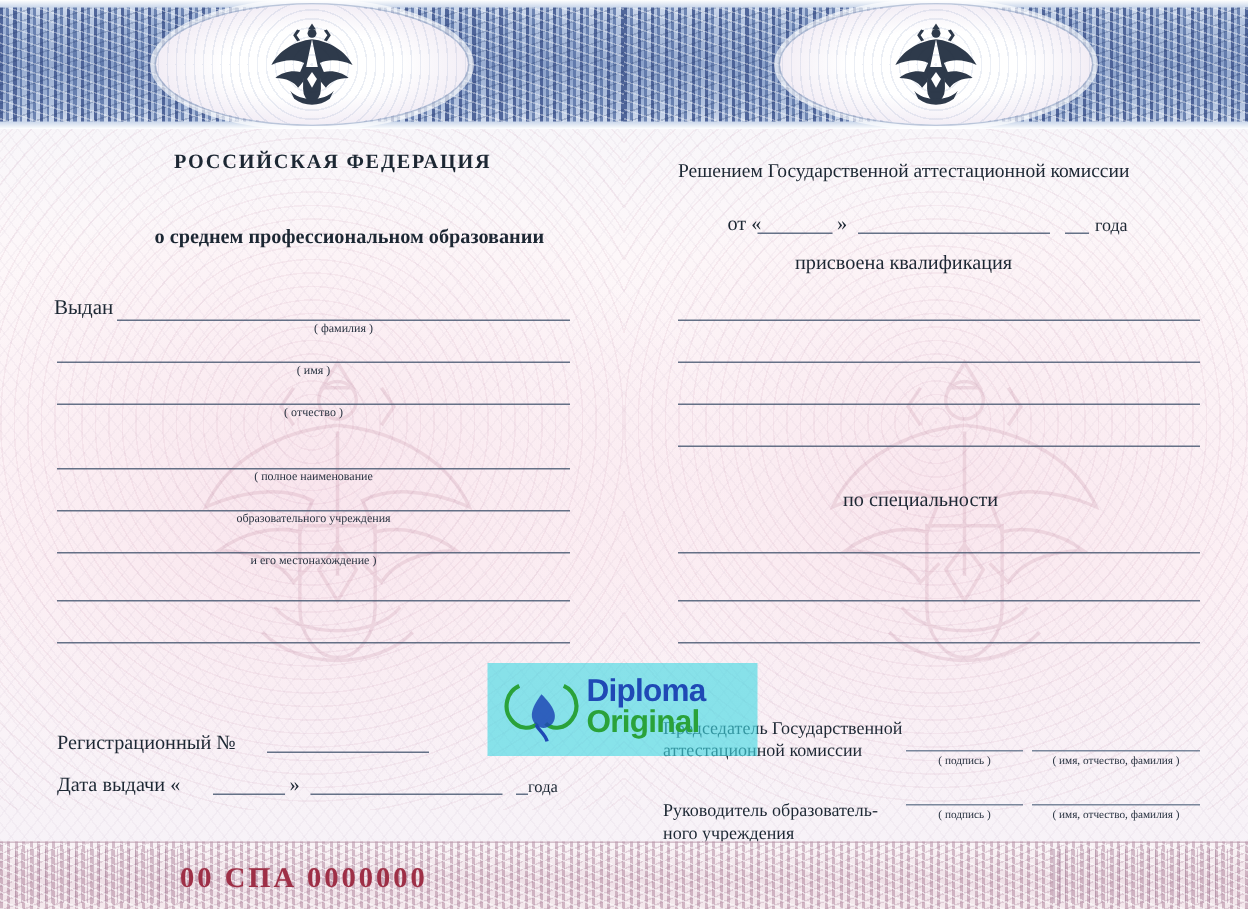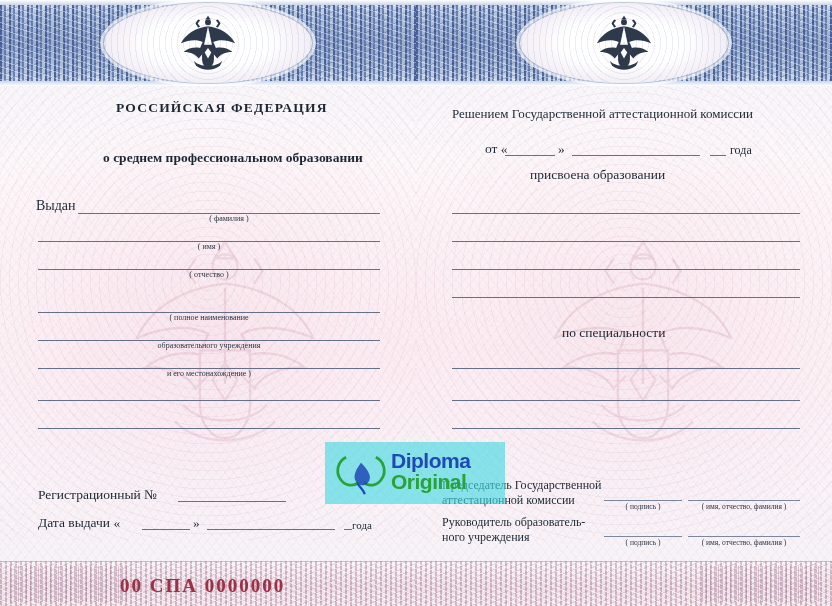--- a/index.html
+++ b/index.html
@@ -247,21 +247,21 @@
   .goda-1 { left: 352px; top: 519px; font-size: 11px; }
 
   .sig-block {
     position: absolute;
     font-size: 12px;
     color: #1c2733;
     line-height: 1.25;
     font-family: "Liberation Serif", serif;
   }
   .sig-1 { left: 442px; top: 478px; }
-  .sig-2 { left: 442px; top: 515px; }
+  .sig-2 { left: 442px; top: 533px; }
   .mp { left: 586px; top: 560px; font-size: 12px; }
 
   .sm-label {
     position: absolute;
     font-size: 7.5px;
     color: #2a3442;
     text-align: left;
     transform: translateX(-50%);
     white-space: nowrap;
   }
@@ -414,21 +414,21 @@
 
     <div class="txt rightline-1">Решением Государственной аттестационной комиссии</div>
 
     <div class="txt rightline-2">от «</div>
     <div class="rule" style="left:505px; top:155px; width:50px;"></div>
     <div class="txt" style="left:558px; top:141px; font-size:13.5px;">»</div>
     <div class="rule" style="left:572px; top:155px; width:128px;"></div>
     <div class="rule" style="left:710px; top:155px; width:16px;"></div>
     <div class="txt" style="left:730px; top:143px; font-size:12px;">года</div>
 
-    <div class="txt rightline-3">присвоена образовании</div>
+    <div class="txt rightline-3">присвоена квалификация</div>
 
     <div class="rule" style="left:452px; top:213px; width:348px;"></div>
     <div class="rule" style="left:452px; top:241px; width:348px;"></div>
     <div class="rule" style="left:452px; top:269px; width:348px;"></div>
     <div class="rule" style="left:452px; top:297px; width:348px;"></div>
 
     <div class="txt rightline-4">по специальности</div>
 
     <div class="rule" style="left:452px; top:368px; width:348px;"></div>
     <div class="rule" style="left:452px; top:400px; width:348px;"></div>

